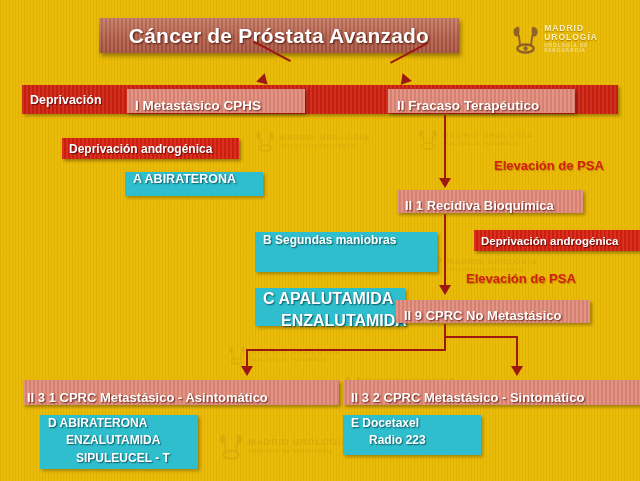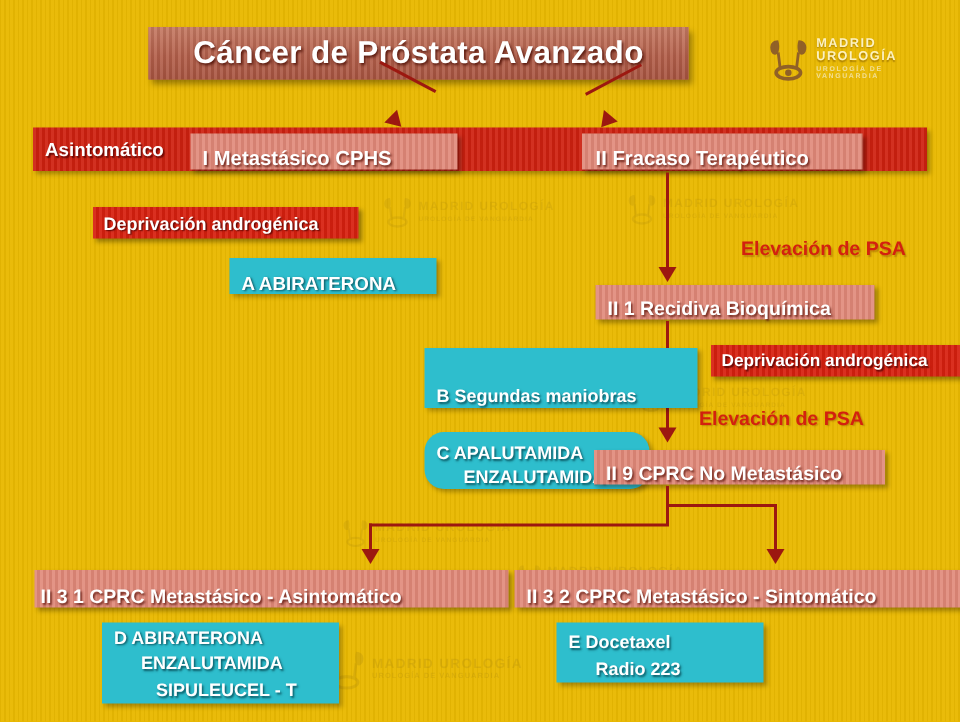--- a/index.html
+++ b/index.html
@@ -85,24 +85,23 @@
     background-image:repeating-linear-gradient(90deg,
       rgba(255,255,255,.07) 0 2px, rgba(0,0,0,.06) 2px 4px);
     box-shadow:2px 2px 3px rgba(0,0,0,.35);
     display:flex;align-items:center;
     color:#ffffff;font-weight:bold;
     text-shadow:1px 1px 1px rgba(70,0,0,.8);
   }
   .cyan-box{
     background:#2ebecd;
     box-shadow:2px 2px 3px rgba(0,0,0,.28);
-    display:flex;flex-direction:column;justify-content:flex-end;
+    display:flex;flex-direction:column;justify-content:flex-start;
     color:#ffffff;font-weight:bold;
     text-shadow:1px 1px 1.5px rgba(0,60,70,.8);
-    margin-left:28px;
   }
   .plain-red-text{
     color:#d3210f;font-weight:bold;
     text-shadow:1px 1px 1px rgba(120,50,0,.35);
     display:flex;
   }
 
   
   .vline{background:#9c1810;}
   .hline{background:#9c1810;}
@@ -221,21 +220,21 @@
   <div class="abs" style="left:258px;top:76px;transform:rotate(-45deg);">
     <div class="arrow-down"></div>
   </div>
 
   <div class="abs diag" style="left:390px;top:62px;width:42px;transform:rotate(-28deg);"></div>
   <div class="abs" style="left:398px;top:76px;transform:rotate(40deg);">
     <div class="arrow-down"></div>
   </div>
 
   <div class="abs" id="presentation-band"></div>
-  <div class="abs" id="presentation-label">Asintomático</div>
+  <div class="abs" id="presentation-label">Deprivación</div>
 
   <div class="abs salmon-box" style="left:127px;top:89px;width:170px;height:24px;padding-left:8px;font-size:13.5px;">
     <span>I Metastásico CPHS</span>
   </div>
 
   <div class="abs salmon-box" style="left:388px;top:89px;width:178px;height:24px;padding-left:9px;font-size:13.5px;">
     <span>II Fracaso Terapéutico</span>
   </div>
 
   <div class="abs red-box" style="left:62px;top:138px;width:170px;height:21px;padding-left:7px;font-size:12px;">
@@ -265,21 +264,21 @@
   <div class="abs arrow-down" style="left:439px;top:285px;"></div>
 
   <div class="abs plain-red-text" style="left:466px;top:271px;height:18px;font-size:13px;">
     <span>Elevación de PSA</span>
   </div>
 
   <div class="abs cyan-box" style="left:255px;top:232px;width:174px;height:40px;padding-left:8px;font-size:12px;line-height:1.35;gap:20px;">
     <span>B   Segundas  maniobras</span>
   </div>
 
-  <div class="abs cyan-box" style="left:255px;top:288px;width:142px;height:38px;padding-left:8px;font-size:12px;line-height:1.35;border-radius:13px;">
+  <div class="abs cyan-box" style="left:255px;top:288px;width:142px;height:38px;padding-left:8px;font-size:16px;line-height:1.35;">
     <span>C   APALUTAMIDA</span>
     <span style="padding-left:18px;">ENZALUTAMIDA</span>
   </div>
 
   <div class="abs salmon-box" style="left:396px;top:300px;width:186px;height:23px;padding-left:8px;font-size:13px;">
     <span>II 9 CPRC No Metastásico</span>
   </div>
 
   <div class="abs vline" style="left:444px;top:324px;width:2px;height:26px;"></div>
   <div class="abs hline" style="left:246px;top:349px;width:200px;height:2px;"></div>

